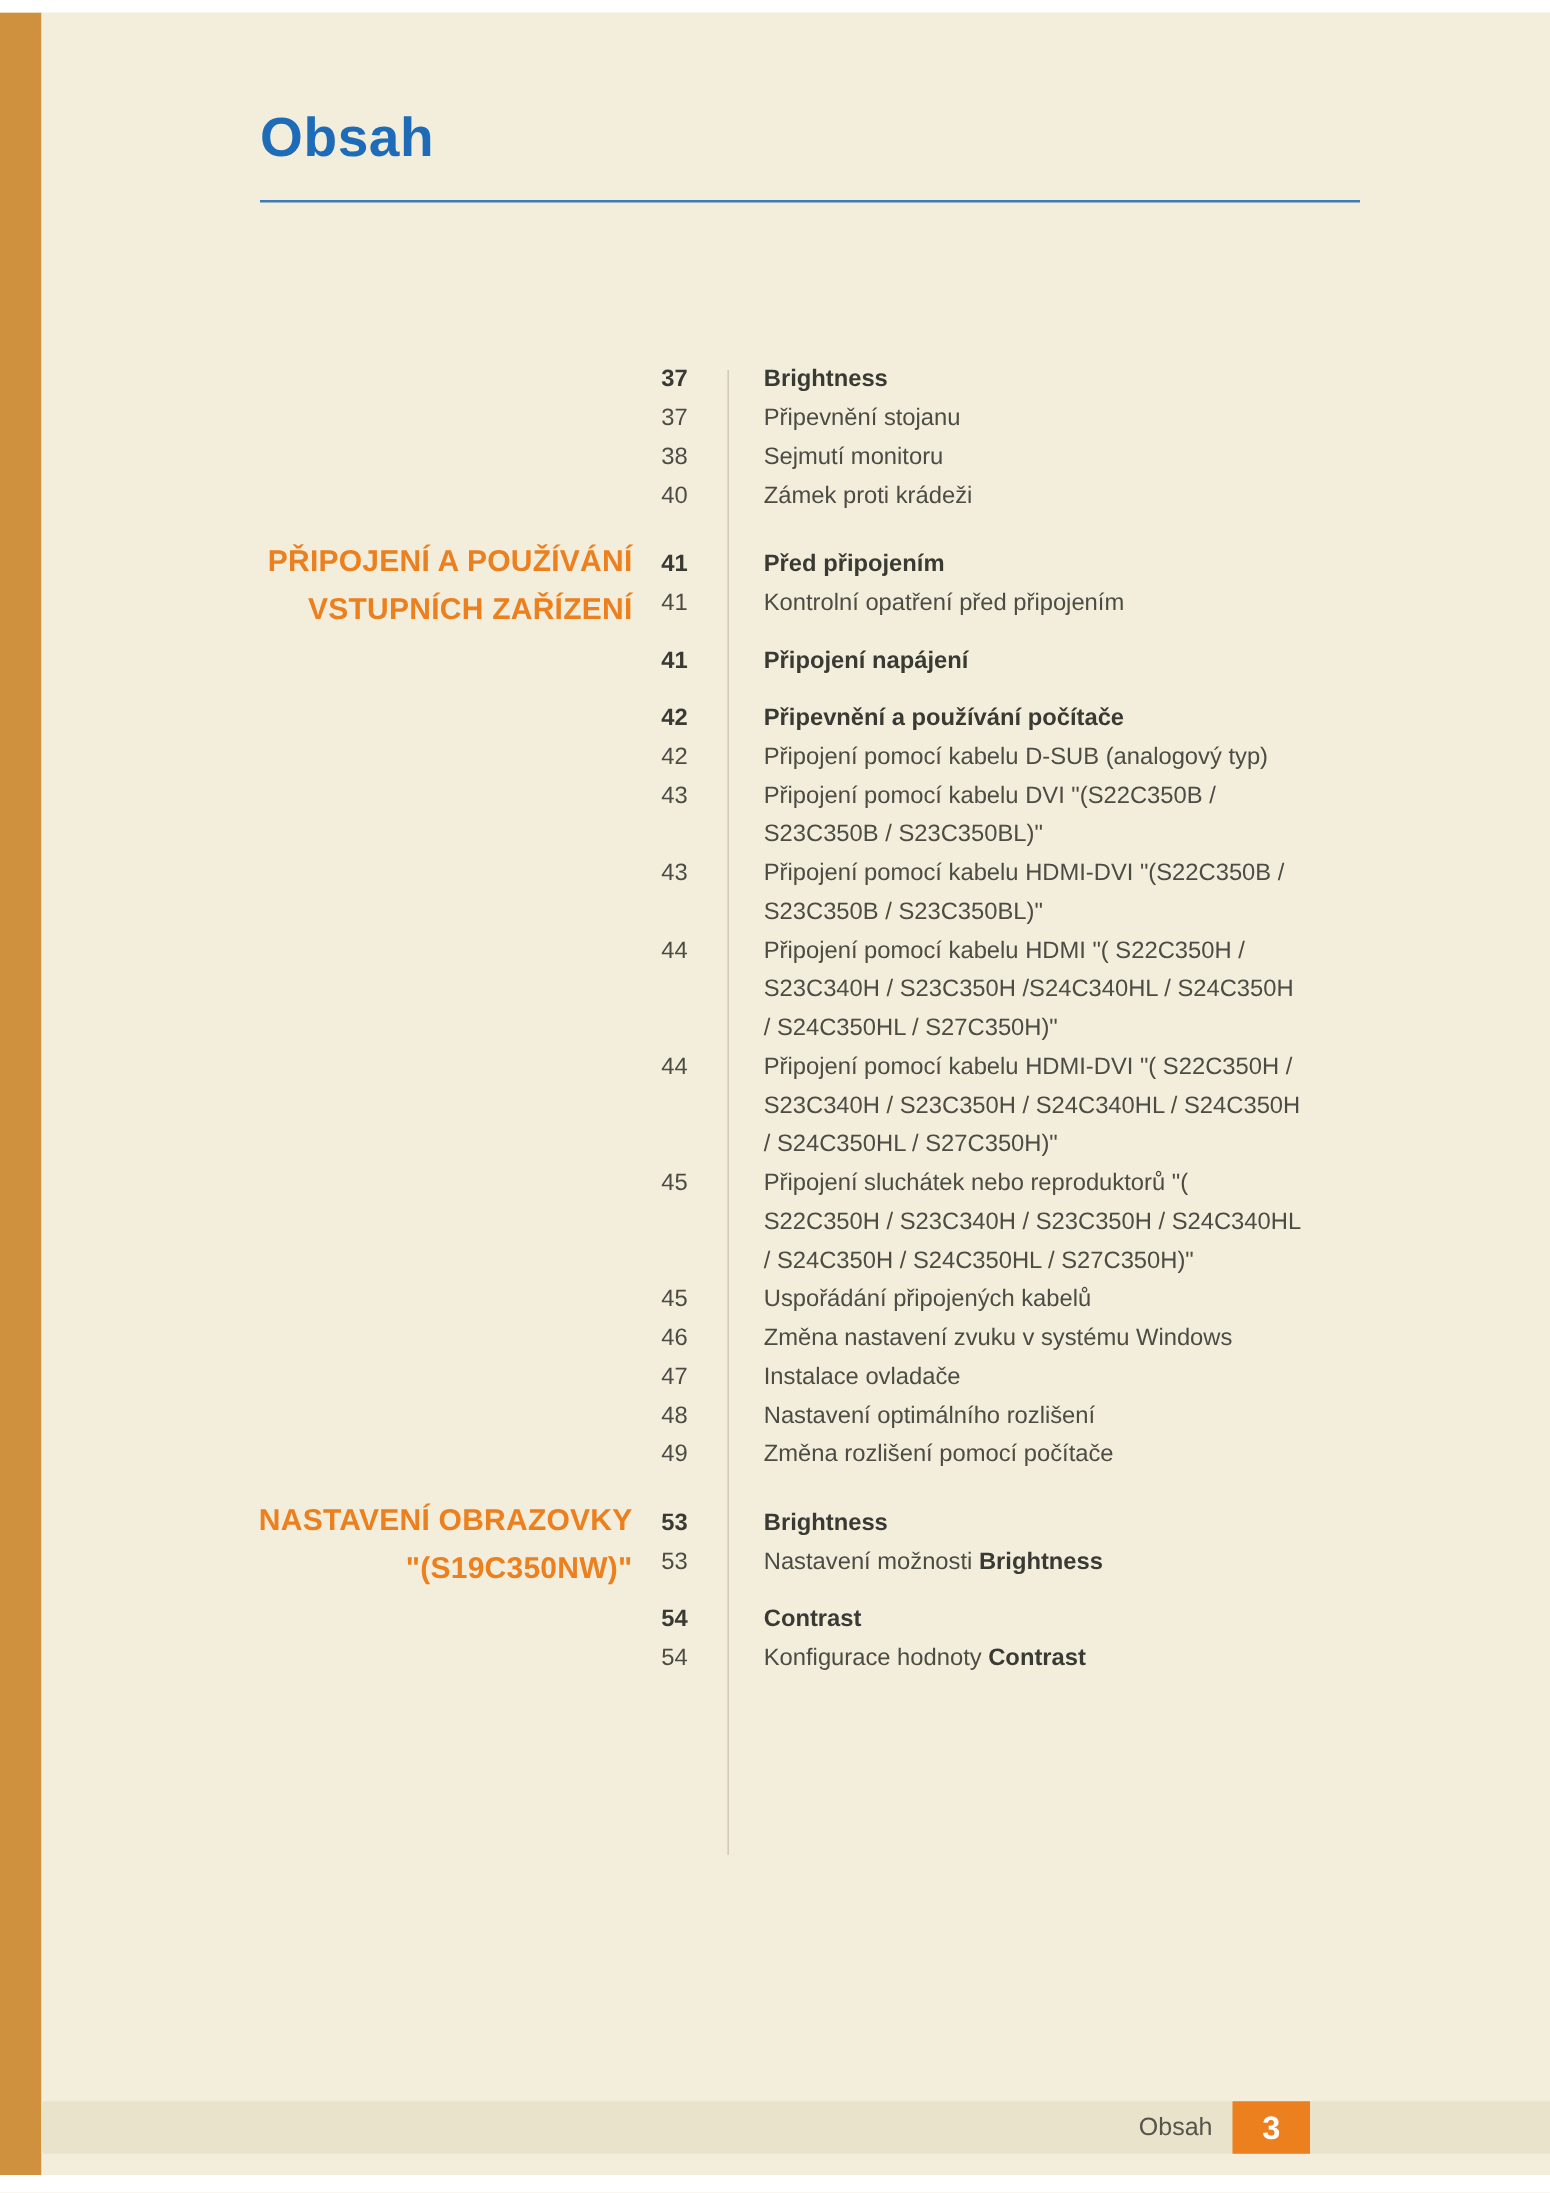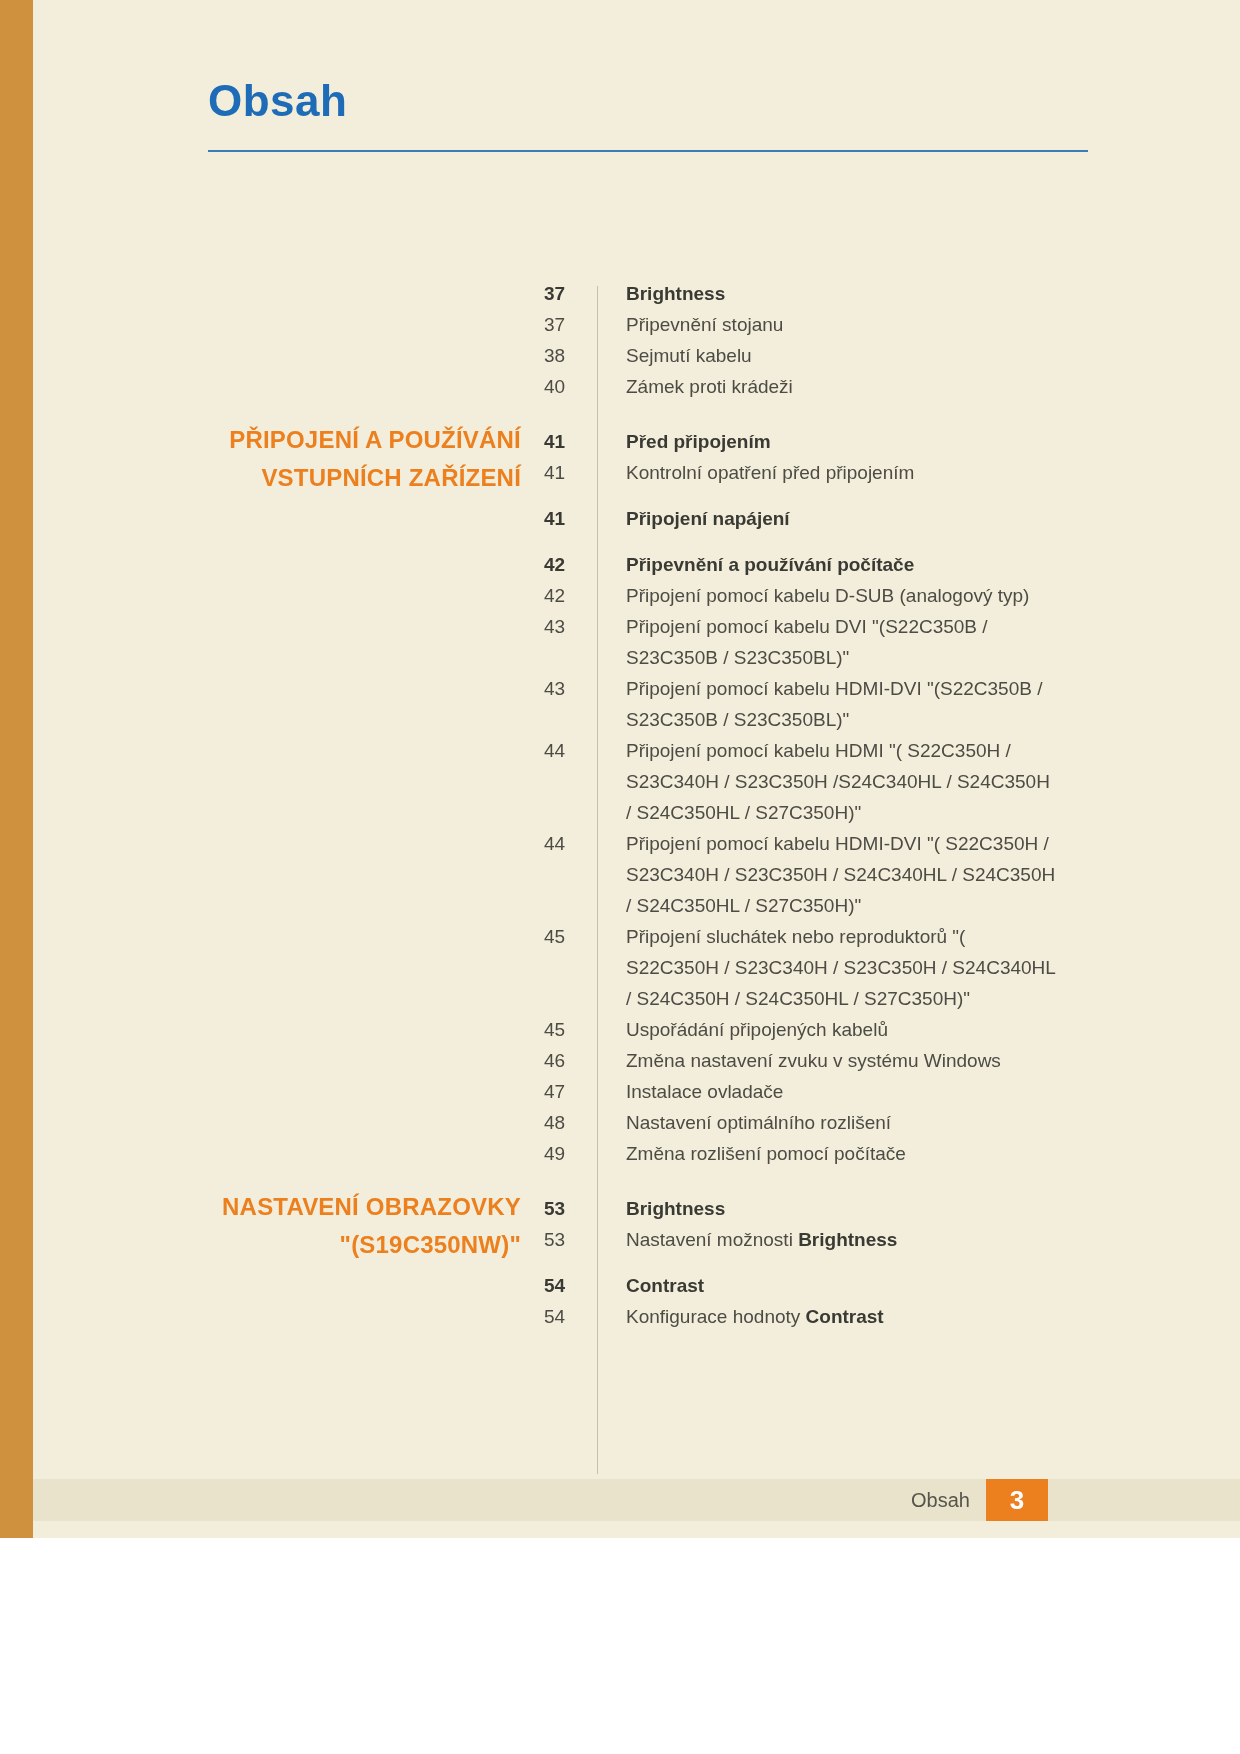--- a/index.html
+++ b/index.html
@@ -13,23 +13,24 @@
     --footer-band:#e9e3cb;
   }
   html,body{margin:0;padding:0;}
   body{
     width:1240px;height:1754px;
     background:#ffffff;
     font-family:"Liberation Sans","DejaVu Sans",sans-serif;
   }
   .page{
     position:relative;
-    width:1240px;height:1538px;
+    width:1240px;height:1730px;
     background:var(--bg);
     overflow:hidden;
+    margin-top:10px;
   }
   .left-strip{
     position:absolute;left:0;top:0;bottom:0;
     width:33px;
     background:var(--strip);
   }
   .content{
     position:absolute;left:33px;top:0;width:1207px;
   }
   .page-title{
@@ -39,21 +40,21 @@
     font-weight:bold;
     color:var(--title-blue);
     letter-spacing:0.5px;
   }
   .title-rule{
     position:absolute;left:175px;top:150px;
     width:880px;height:2px;
     background:#3d7bb7;
   }
   .toc{
-    position:absolute;left:16px;top:278px;width:1060px;
+    position:absolute;left:1px;top:278px;width:1060px;
   }
   .toc::before{
     content:"";
     position:absolute;
     left:548px;top:8px;
     width:1px;height:1188px;
     background:var(--divider);
   }
   .section{
     display:flex;
@@ -148,21 +149,21 @@
               <div class="row bold">
                 <span class="num">37</span>
                 <span class="txt">Brightness</span>
               </div>
               <div class="row">
                 <span class="num">37</span>
                 <span class="txt">Připevnění stojanu</span>
               </div>
               <div class="row">
                 <span class="num">38</span>
-                <span class="txt">Sejmutí kabelu</span>
+                <span class="txt">Sejmutí monitoru</span>
               </div>
               <div class="row">
                 <span class="num">40</span>
                 <span class="txt">Zámek proti krádeži</span>
               </div>
             </div>
           </div>
         </div>
         <div class="section">
           <div class="sec-heading">

